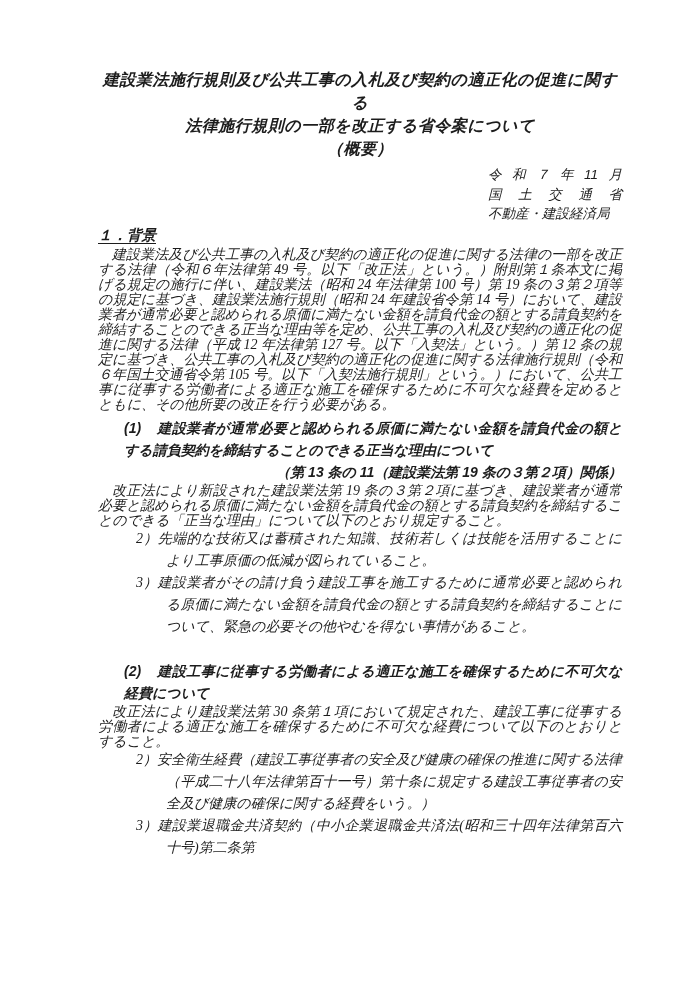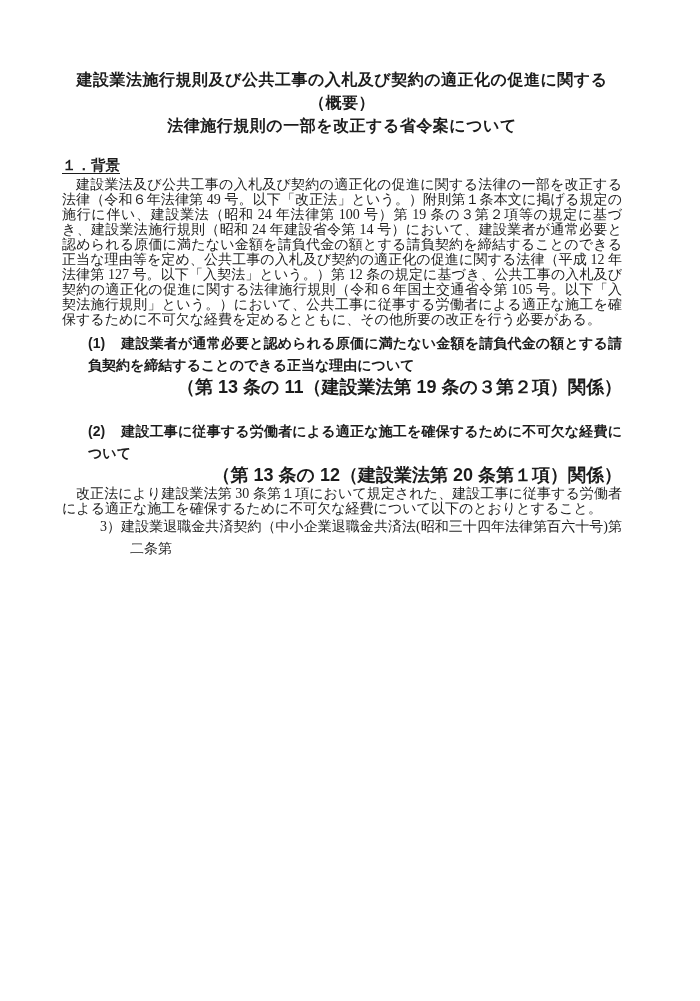--- a/index.html
+++ b/index.html
@@ -6,42 +6,42 @@
   html, body { background: #ffffff; }
   body {
     width: 700px; height: 1001px;
     font-family: "Liberation Serif", serif;
     color: #1c1c1c;
     -webkit-font-smoothing: antialiased;
   }
   .page {
     width: 672px; height: 1001px;
     background: #ffffff;
-    padding: 68px 50px 0 62px;
+    padding: 68px 50px 0 98px;
     overflow: hidden;
     position: relative;
+    font-style: italic;
   }
   .doc-title {
     text-align: center;
     font-family: "Liberation Sans", sans-serif;
     font-weight: 700;
     font-size: 16px;
     line-height: 23px;
     letter-spacing: 0.5px;
   }
   .issuer {
     margin: 5px 0 0 auto;
     width: 134px;
     font-family: "Liberation Sans", sans-serif;
     font-size: 13.5px;
     line-height: 19.5px;
   }
   .issuer .justify-line { text-align: justify; text-align-last: justify; }
   .sec-heading {
-    margin-top: 17px;
     font-family: "Liberation Sans", sans-serif;
     font-weight: 700;
     font-size: 14.5px;
     line-height: 23px;
     text-decoration: underline;
     text-underline-offset: 3px;
   }
   .para {
     font-size: 14px;
     line-height: 15px;
@@ -55,64 +55,72 @@
     font-weight: 700;
     font-size: 14px;
     line-height: 22px;
     text-align: justify;
   }
   .sub-head .num { margin-right: 16px; }
   .ref-line {
     text-align: right;
     font-family: "Liberation Sans", sans-serif;
     font-weight: 700;
-    font-size: 18px;
+    font-size: 14px;
     line-height: 22px;
   }
   .li {
     margin-left: 38px;
     padding-left: 30px;
     text-indent: -30px;
     font-size: 14px;
     line-height: 22px;
     text-align: justify;
   }
   .gap-line { height: 22px; }
 </style>
 </head>
 <body>
 
 <div class="page">
 
   <div class="doc-title">
     <div>建設業法施行規則及び公共工事の入札及び契約の適正化の促進に関する</div>
+    <div>法律施行規則の一部を改正する省令案について</div>
     <div>（概要）</div>
-    <div>法律施行規則の一部を改正する省令案について</div>
   </div>
 
+  <div class="issuer">
+    <div class="justify-line">令和７年11月</div>
+    <div class="justify-line">国土交通省</div>
+    <div>不動産・建設経済局</div>
+  </div>
 
   <div class="sec-heading">１．背景</div>
   <div class="para">建設業法及び公共工事の入札及び契約の適正化の促進に関する法律の一部を改正する法律（令和６年法律第 49 号。以下「改正法」という。）附則第１条本文に掲げる規定の施行に伴い、建設業法（昭和 24 年法律第 100 号）第 19 条の３第２項等の規定に基づき、建設業法施行規則（昭和 24 年建設省令第 14 号）において、建設業者が通常必要と認められる原価に満たない金額を請負代金の額とする請負契約を締結することのできる正当な理由等を定め、公共工事の入札及び契約の適正化の促進に関する法律（平成 12 年法律第 127 号。以下「入契法」という。）第 12 条の規定に基づき、公共工事の入札及び契約の適正化の促進に関する法律施行規則（令和６年国土交通省令第 105 号。以下「入契法施行規則」という。）において、公共工事に従事する労働者による適正な施工を確保するために不可欠な経費を定めるとともに、その他所要の改正を行う必要がある。</div>
 
 
   <div>
     <div class="sub-head">
       <span class="num">(1)</span><span>建設業者が通常必要と認められる原価に満たない金額を請負代金の額とする請負契約を締結することのできる正当な理由について</span>
     </div>
     <div class="ref-line">（第 13 条の 11（建設業法第 19 条の３第２項）関係）</div>
+    <div class="para">改正法により新設された建設業法第 19 条の３第２項に基づき、建設業者が通常必要と認められる原価に満たない金額を請負代金の額とする請負契約を締結することのできる「正当な理由」について以下のとおり規定すること。</div>
     <div>
+      <div class="li">2）先端的な技術又は蓄積された知識、技術若しくは技能を活用することにより工事原価の低減が図られていること。</div>
+      <div class="li">3）建設業者がその請け負う建設工事を施工するために通常必要と認められる原価に満たない金額を請負代金の額とする請負契約を締結することについて、緊急の必要その他やむを得ない事情があること。</div>
     </div>
   </div>
 
   <div class="gap-line"></div>
 
   <div>
     <div class="sub-head" style="margin-top:0;">
       <span class="num">(2)</span><span>建設工事に従事する労働者による適正な施工を確保するために不可欠な経費について</span>
     </div>
-    <div class="ref-line">（第 13 条の 12（建設業法第 20 条第１項）関係）</div>
     <div class="para">改正法により建設業法第 30 条第１項において規定された、建設工事に従事する労働者による適正な施工を確保するために不可欠な経費について以下のとおりとすること。</div>
     <div>
+      <div class="li">2）安全衛生経費（建設工事従事者の安全及び健康の確保の推進に関する法律（平成二十八年法律第百十一号）第十条に規定する建設工事従事者の安全及び健康の確保に関する経費をいう。）</div>
       <div class="li">3）建設業退職金共済契約（中小企業退職金共済法(昭和三十四年法律第百六十号)第二条第</div>
     </div>
   </div>
 
 </div>
 
 </body></html>

